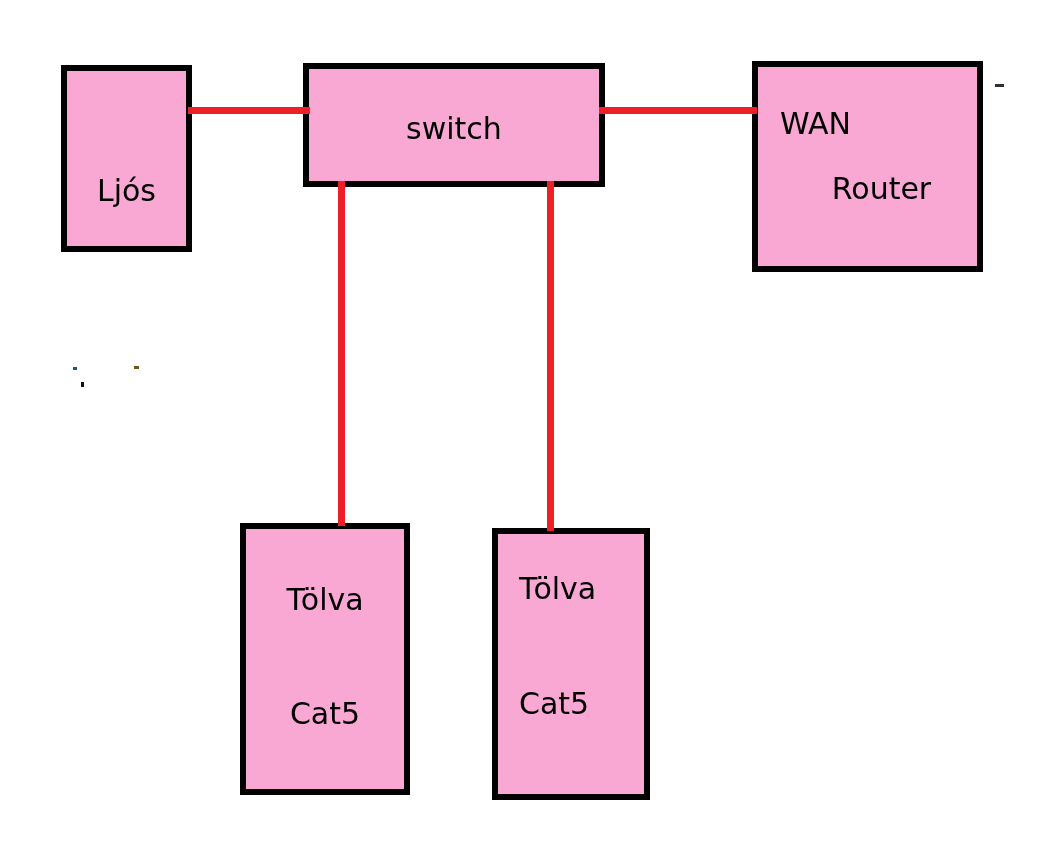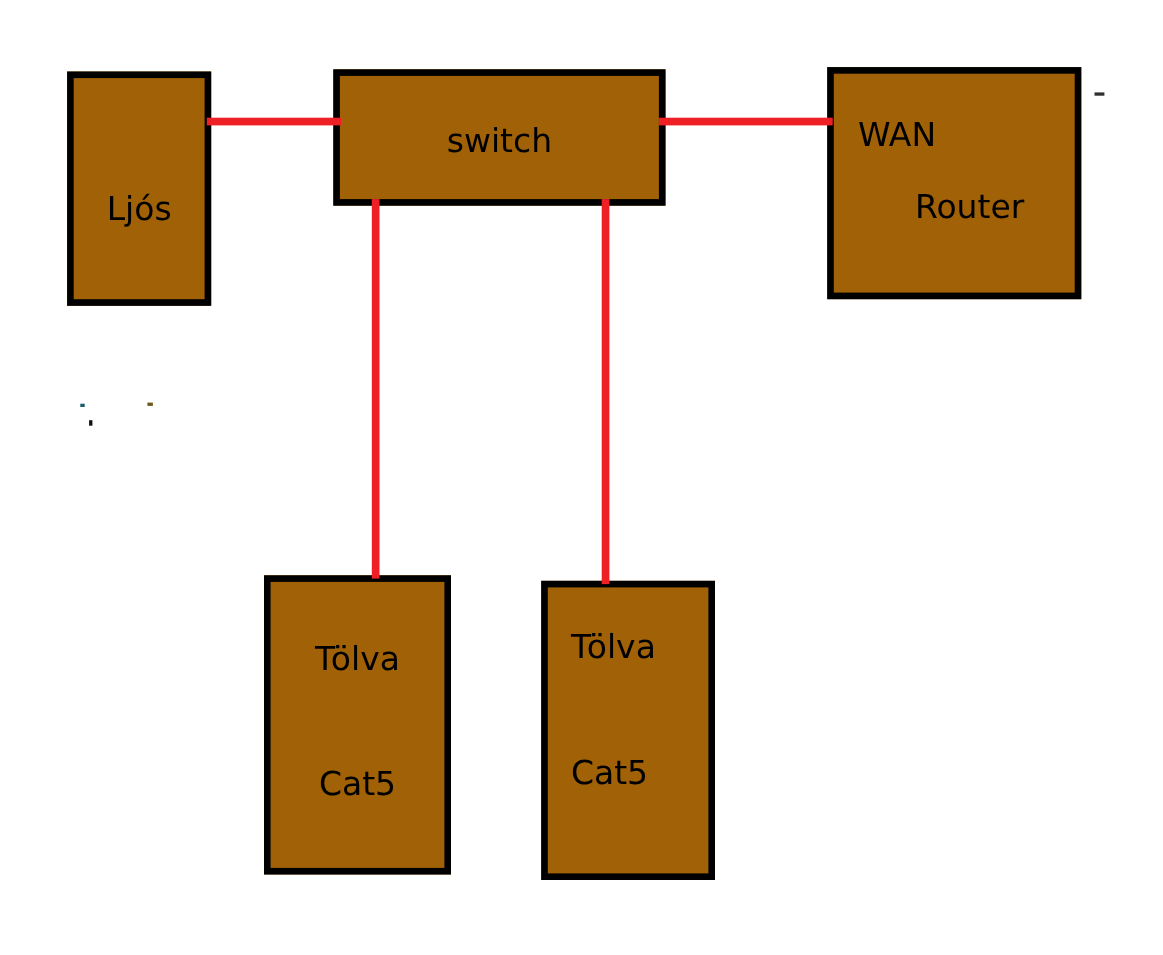--- a/index.html
+++ b/index.html
@@ -15,21 +15,21 @@
     position: relative;
     width: 1057px;
     height: 868px;
     background: #ffffff;
     overflow: hidden;
   }
   .node {
     position: absolute;
     box-sizing: border-box;
     border: 6px solid #000000;
-    background: #a16207;
+    background: #f9a8d4;
     z-index: 3;
   }
   .node .label {
     position: absolute;
     color: #000000;
     font-size: 30px;
     line-height: 1;
     white-space: nowrap;
   }
   .label.center {
@@ -38,21 +38,21 @@
     text-align: center;
   }
   .label.leftish {
     text-align: left;
   }
   
   #node-ljos {
     left: 61px;
     top: 65px;
     width: 131px;
-    height: 213px;
+    height: 187px;
   }
   #node-ljos .lbl-main {
     top: 105px;
   }
   #node-switch {
     left: 303px;
     top: 63px;
     width: 302px;
     height: 124px;
   }

